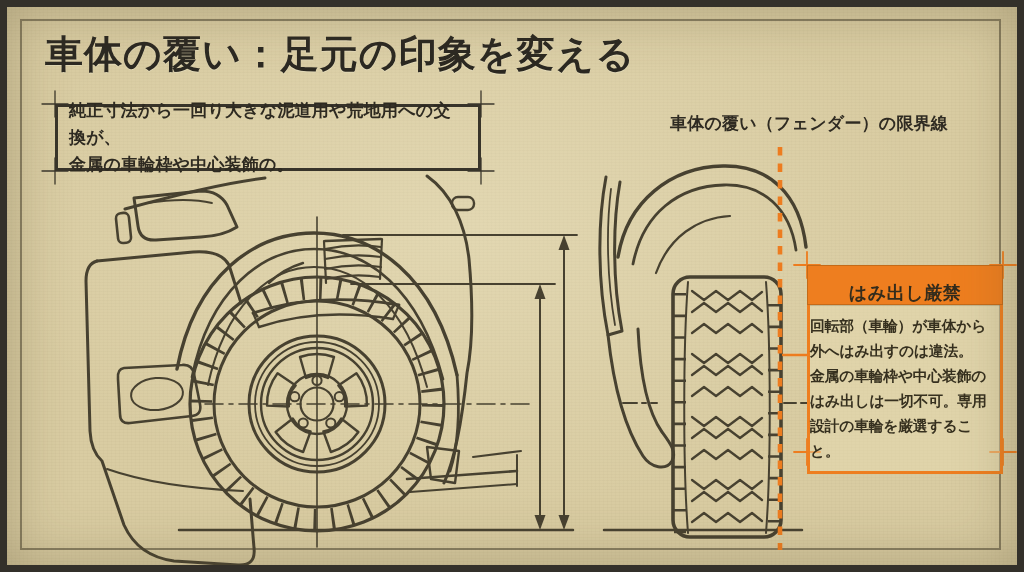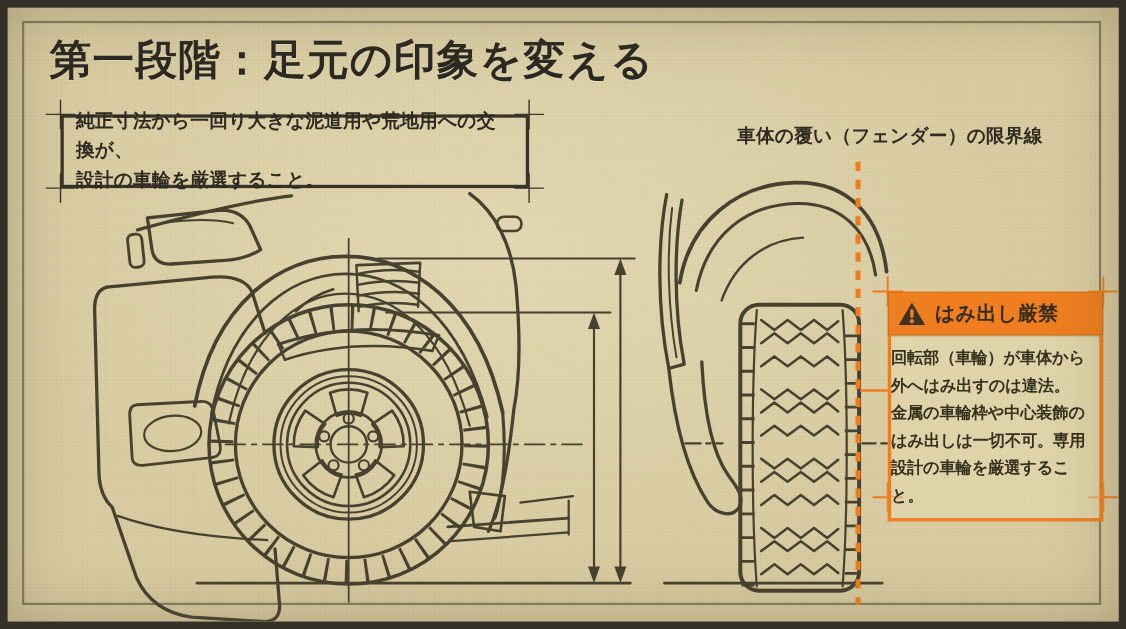--- a/index.html
+++ b/index.html
@@ -38,20 +38,21 @@
   }
   .fender-label{
     position:absolute;left:656px;top:105px;width:292px;text-align:center;
     font-size:17px;font-weight:bold;color:#2f2b22;letter-spacing:.2px;
   }
   .warning-box{position:absolute;left:800px;top:258px;width:196px;box-sizing:border-box;}
   .warning-header{
     height:40px;background:#ee7e1f;display:flex;align-items:center;gap:8px;
     padding:8px 9px;box-sizing:border-box;
     box-shadow:0 1px 0 rgba(60,50,30,.35), inset 0 0 0 1px rgba(120,70,10,.35);
+    flex-direction:column;
   }
   .warning-title{font-size:18px;font-weight:bold;color:#342c1c;letter-spacing:.5px;}
   .warning-body{
     border:3px solid #ee7e1f;border-top:none;background:rgba(233,221,180,.45);
     padding:8px 0;box-sizing:border-box;
     font-size:14.8px;font-weight:bold;line-height:25px;letter-spacing:-0.2px;
     color:#36301f;white-space:pre-line;
   }
 </style>
 </head>
@@ -214,25 +215,25 @@
         <line x1="461" y1="97" x2="487" y2="97"></line>
           <line x1="474" y1="84" x2="474" y2="110"></line>
         <line x1="35" y1="164" x2="61" y2="164"></line>
           <line x1="48" y1="151" x2="48" y2="177"></line>
         <line x1="461" y1="164" x2="487" y2="164"></line>
           <line x1="474" y1="151" x2="474" y2="177"></line>
       </g>
     </g>
   </svg>
 
-  <div class="title">第一段階：足元の印象を変える</div>
+  <div class="title">車体の覆い：足元の印象を変える</div>
 
   <div class="intro-box">
     <div class="txt">純正寸法から一回り大きな泥道用や荒地用への交換が、
-設計の車輪を厳選すること。</div>
+金属の車輪枠や中心装飾の。</div>
   </div>
 
   <div class="fender-label">車体の覆い（フェンダー）の限界線</div>
 
   <div class="warning-box">
     <div class="warning-header">
       <svg width="26" height="23" viewBox="0 0 26 23">
         <path d="M 13,1 L 25,21.5 L 1,21.5 Z" fill="#3c3423" stroke="none"></path>
         <rect x="11.4" y="7" width="3.2" height="8" rx="1.6" fill="#ee7e1f"></rect>
         <circle cx="13" cy="18" r="1.9" fill="#ee7e1f"></circle>

